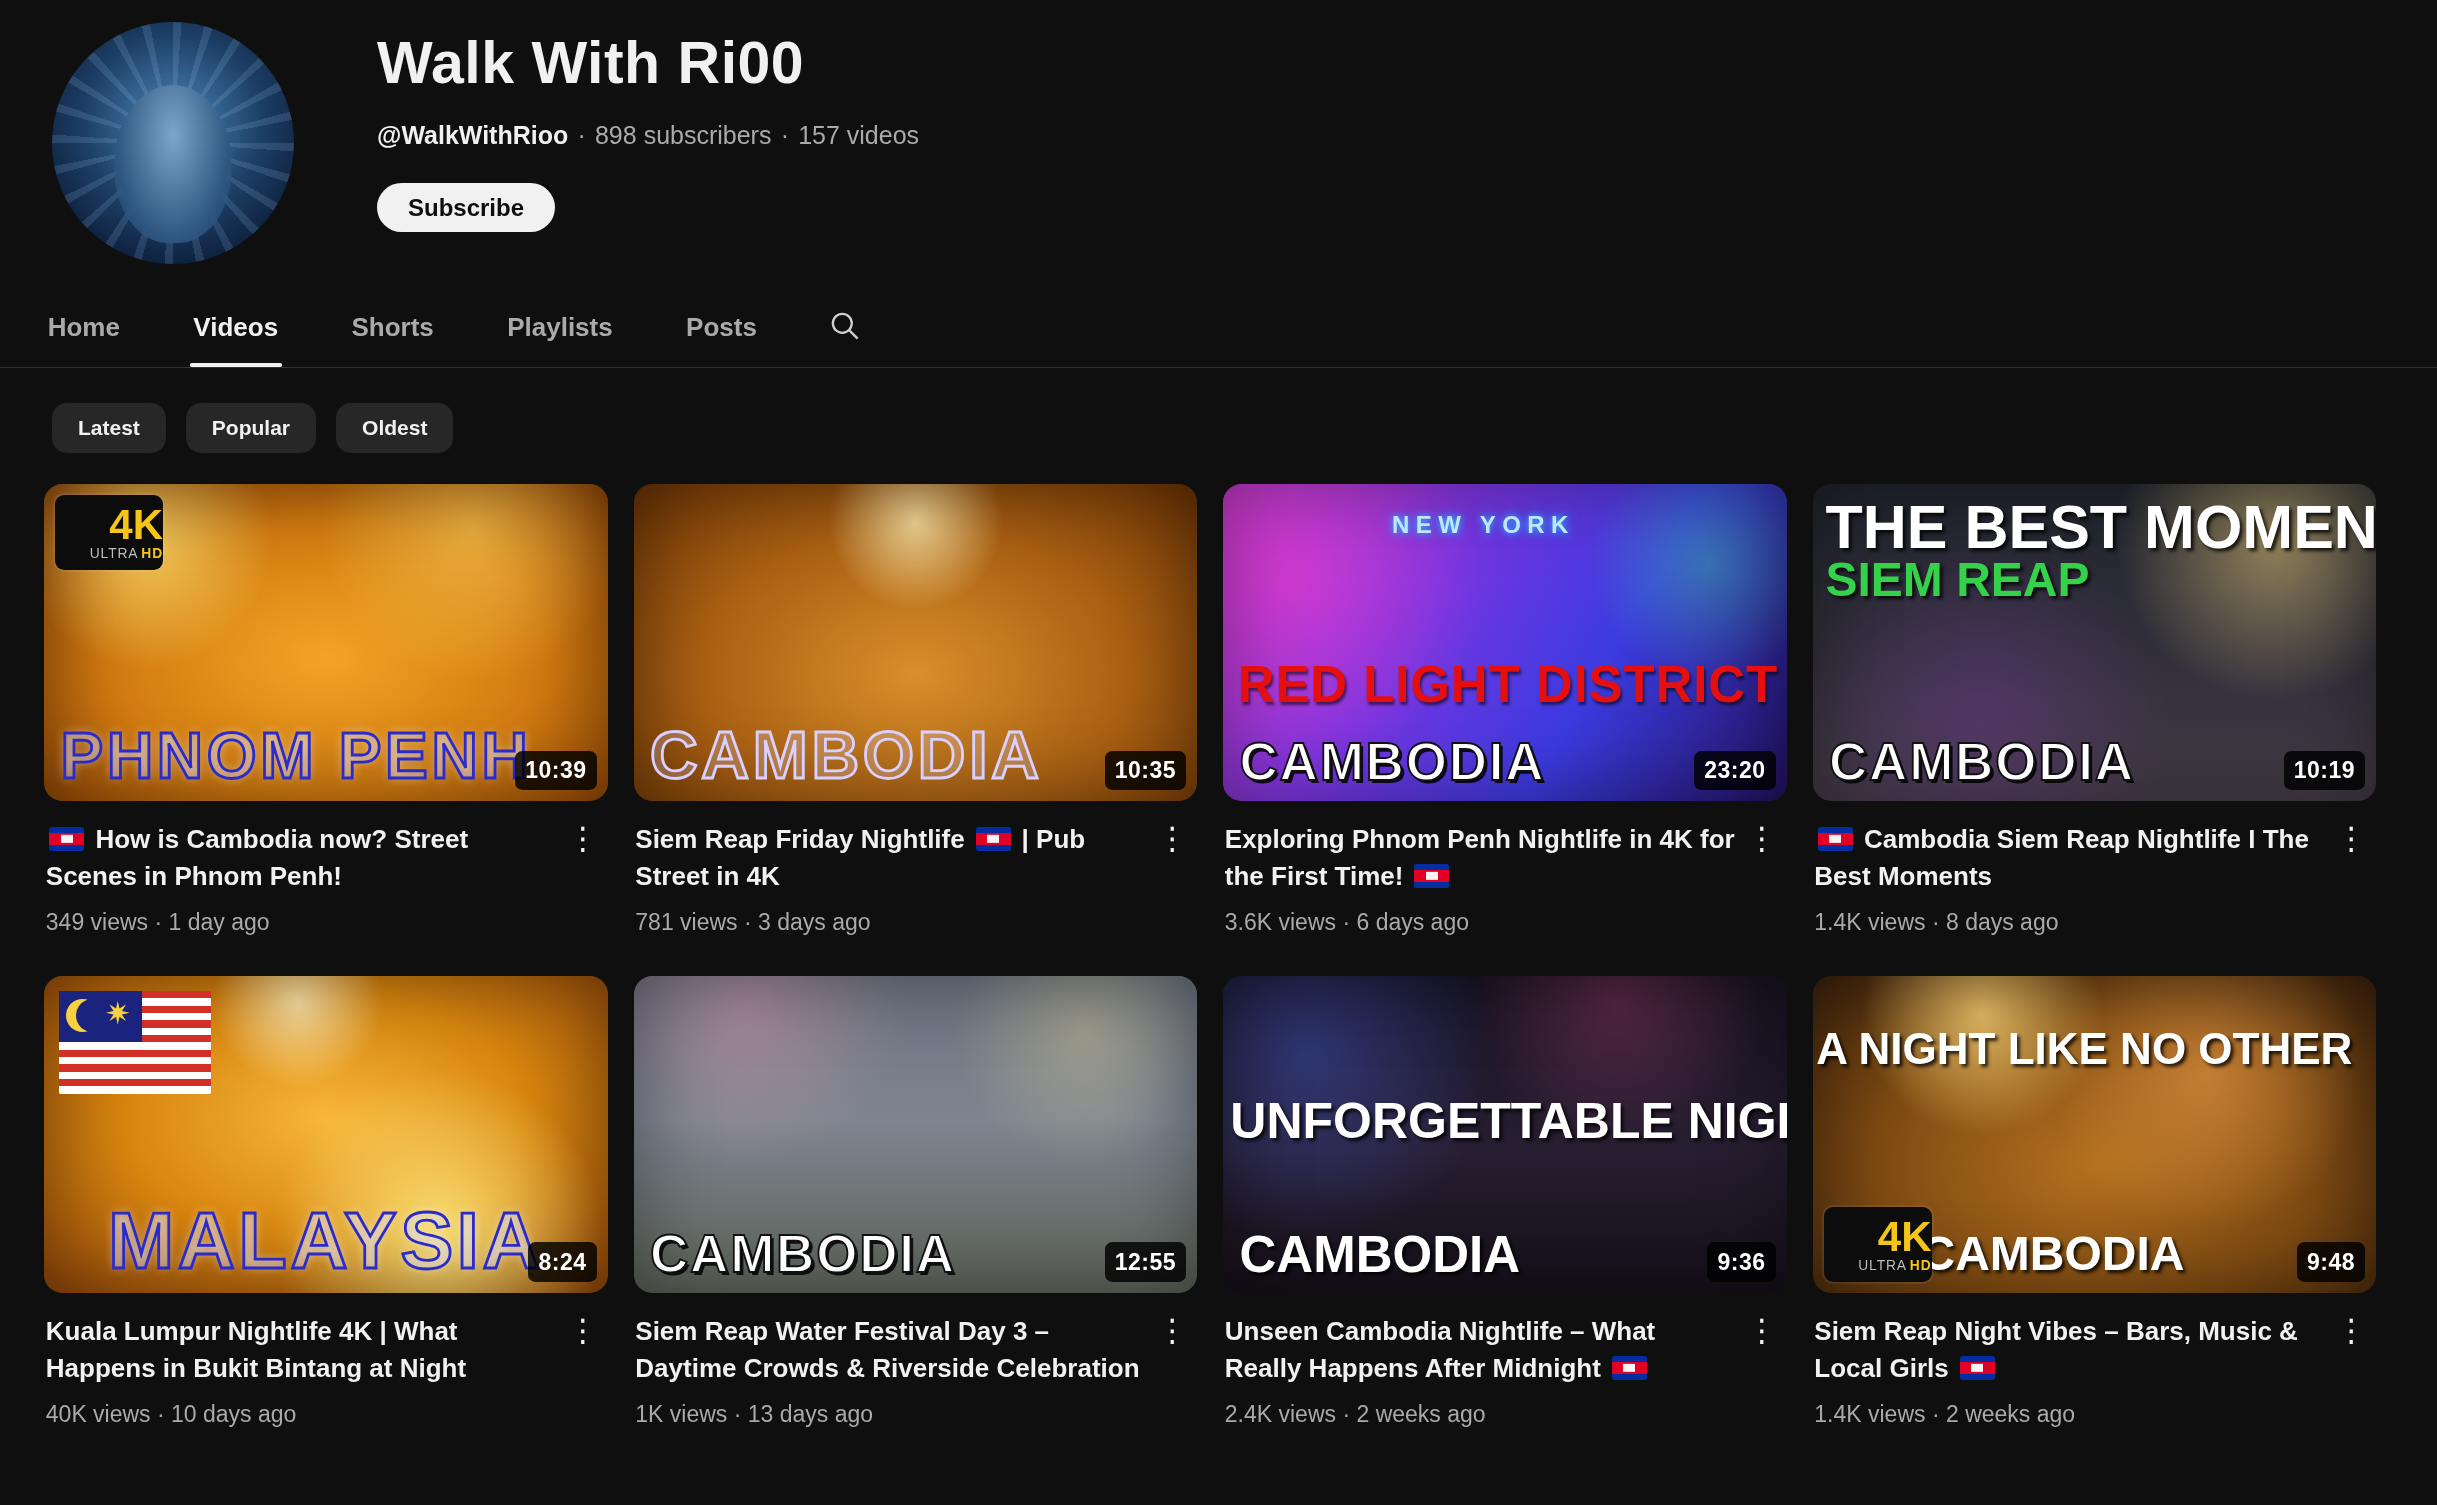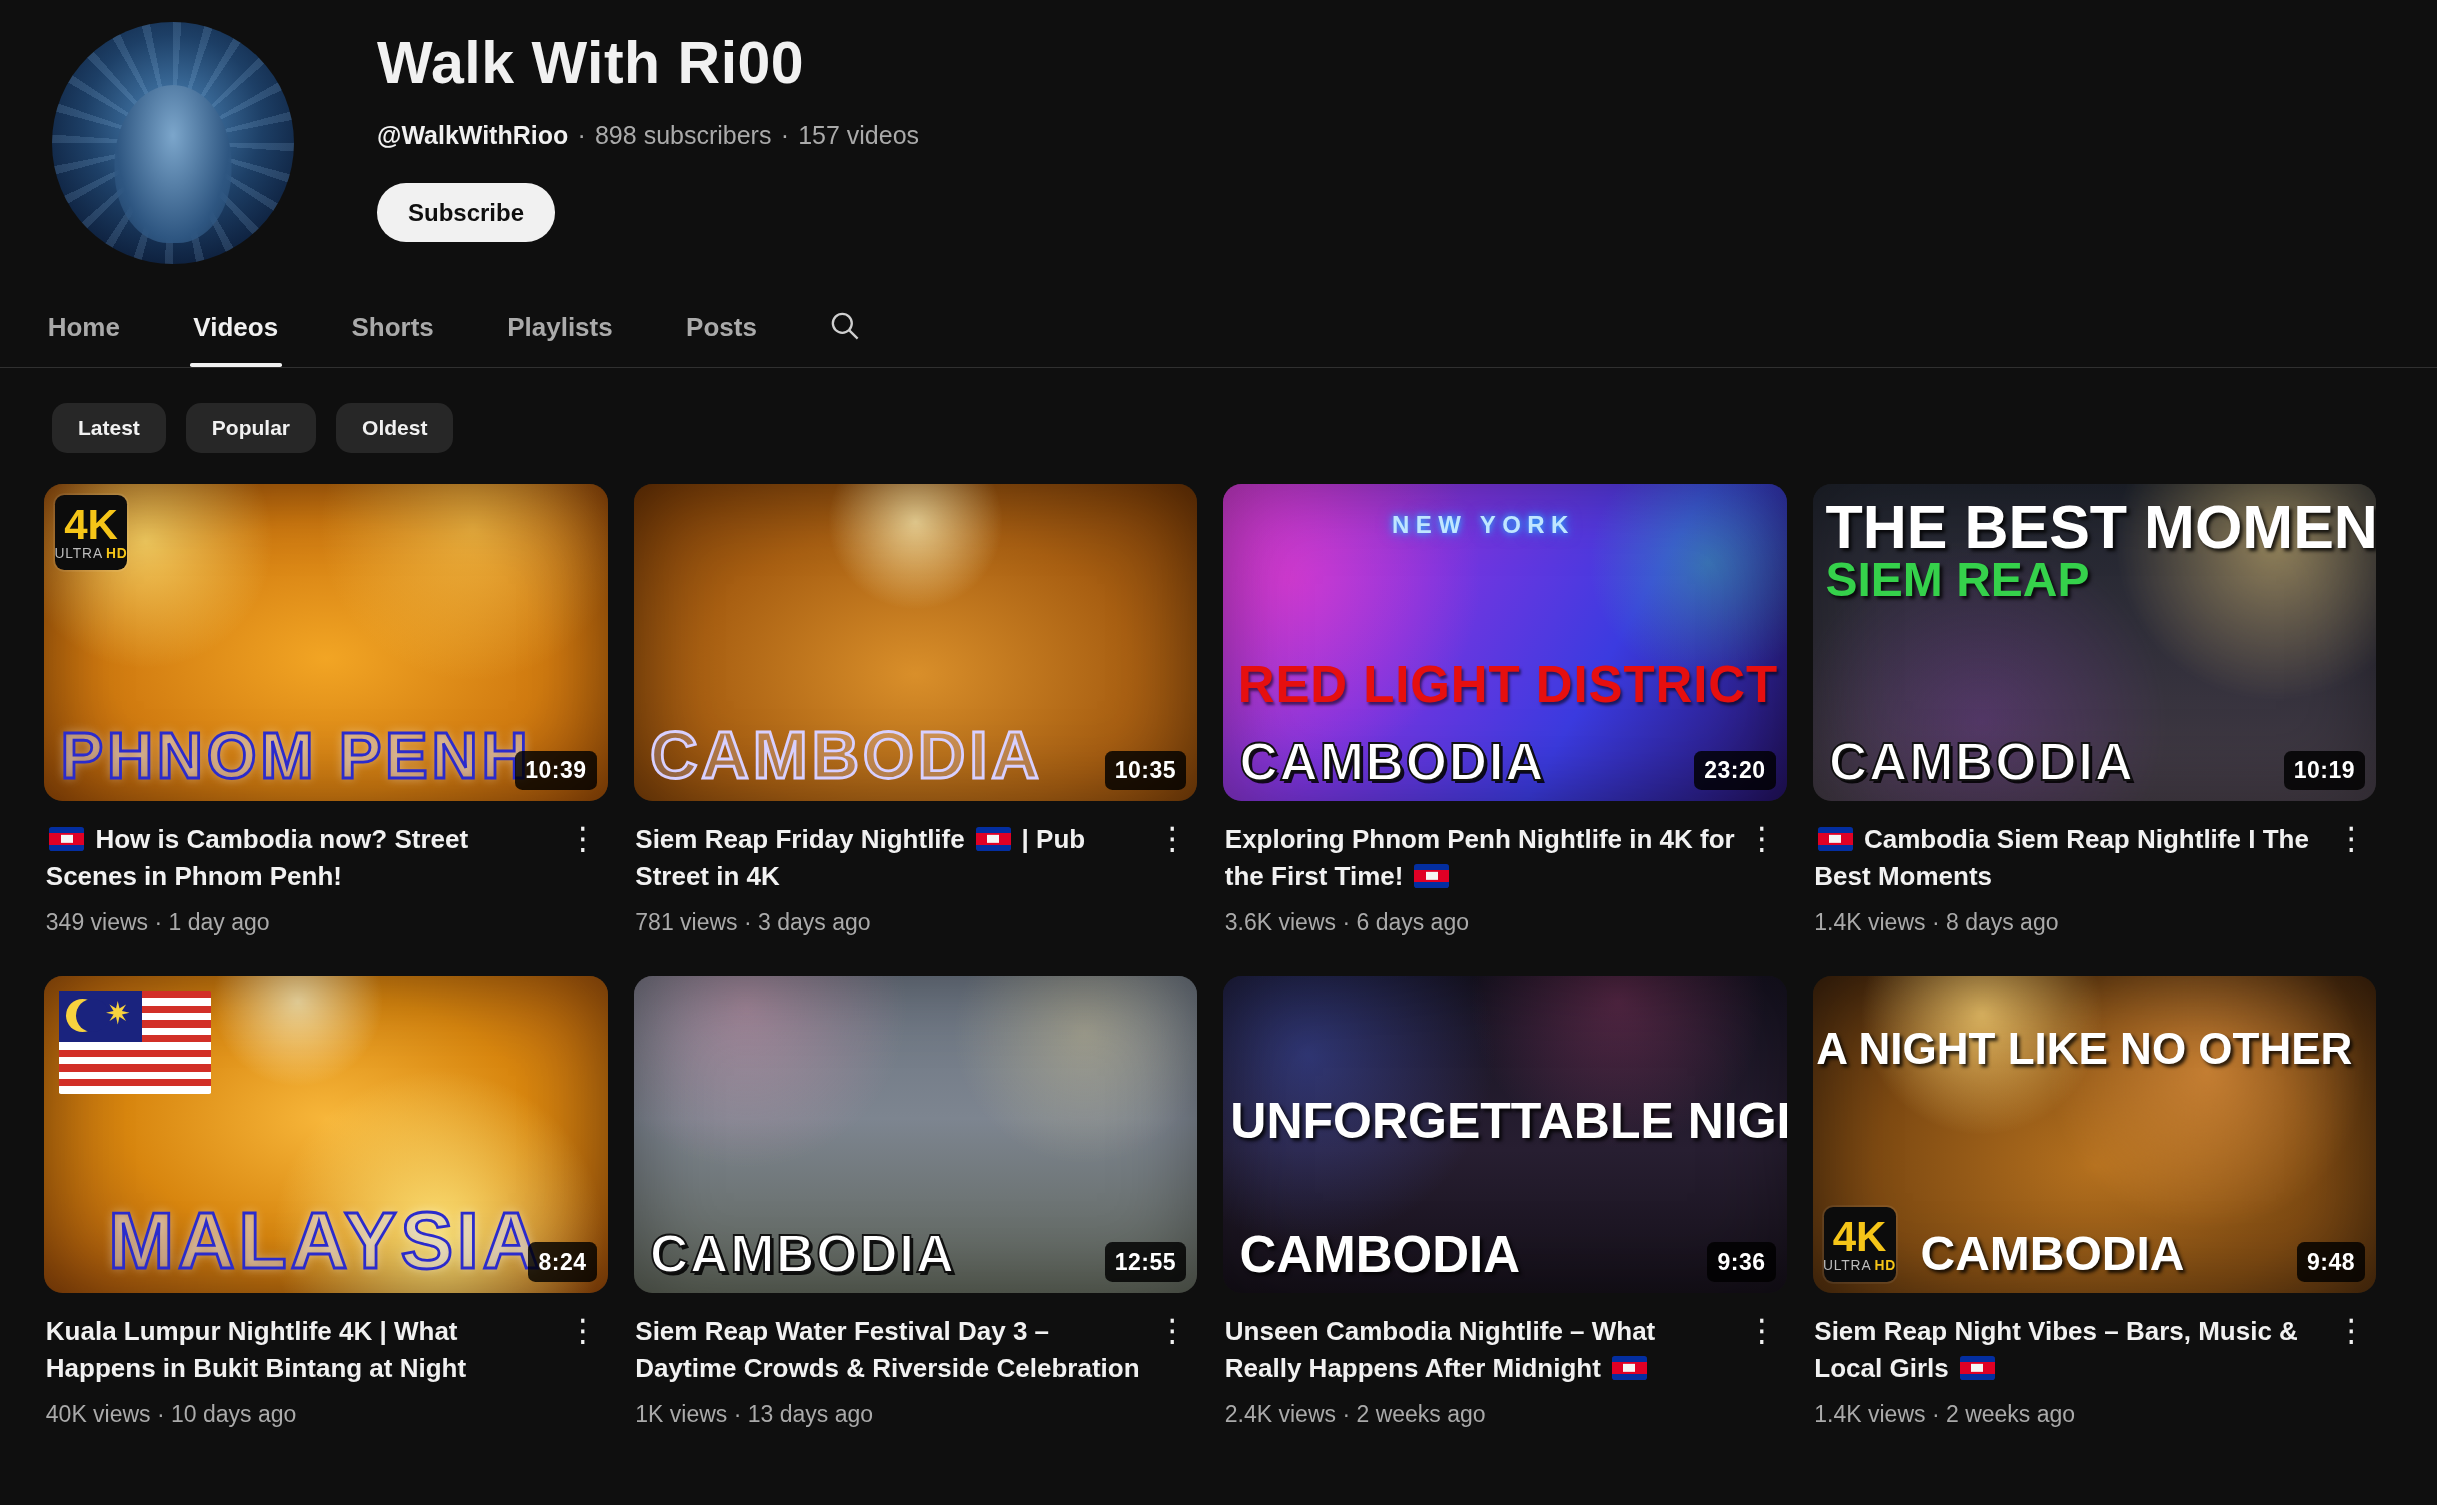--- a/index.html
+++ b/index.html
@@ -18,21 +18,21 @@
   .ch-info { margin-left:83px; padding-top:7.3px; }
   .ch-info h1 { font-size:59px; font-weight:bold; letter-spacing:0.5px; }
   .ch-meta { margin-top:24px; font-size:25px; color:#aaaaaa; }
   .ch-meta .handle { color:#f1f1f1; font-weight:bold; }
   .ch-meta .dot { margin:0 9.2px; }
   .ch-desc { margin-top:29px; font-size:25px; color:#aaaaaa; white-space:nowrap; }
   .ch-desc .fade { background:linear-gradient(90deg,#aaaaaa 0%, rgba(170,170,170,0) 95%);
     -webkit-background-clip:text; background-clip:text; color:transparent; }
   .ch-desc .more { color:#f1f1f1; font-weight:bold; cursor:pointer; }
   .subscribe { margin-top:33px; background:#f1f1f1; color:#0f0f0f; border:none; cursor:pointer;
-    font-family:inherit; font-size:24px; font-weight:bold; padding:0 31px; height:59px; border-radius:29px; }
+    font-family:inherit; font-size:24px; font-weight:bold; padding:0 31px; height:49px; border-radius:29px; }
 
   
   .tabs { display:flex; align-items:center; gap:66px; margin-top:24px; padding:0 44px;
     border-bottom:0.9px solid #303030; }
   .tab { font-size:26px; font-weight:bold; color:#aaaaaa; padding:24px 3.7px; position:relative; cursor:pointer; }
   .tab.active { color:#f1f1f1; }
   .tab.active::after { content:""; position:absolute; left:0; right:0; bottom:0; height:3.7px;
     background:#f1f1f1; border-radius:1.8px; }
   .tab-search { cursor:pointer; display:flex; align-items:center; padding-bottom:3.7px; }
 
@@ -96,22 +96,22 @@
   .pos-top { left:3.7px; top:16%; font-size:44px; }
   .pos-neon { left:30%; top:9%; }
   .t7 .pos-mid { font-size:50px; top:38%; left:7.3px; }
   .t7 .pos-bl { font-size:51px; }
 
   
   .duration { position:absolute; right:11px; bottom:11px; background:rgba(0,0,0,.82); color:#fff;
     font-size:23px; font-weight:bold; padding:6.4px 10px; border-radius:7.3px; letter-spacing:0.5px; }
 
   
-  .badge4k { position:absolute; width:72px; height:75px; background:#0c0c0c; border-radius:9.2px;
-    display:flex; flex-direction:column; align-items:center; justify-content:center; gap:1px;
+  .badge4k { position:absolute; width:108px; height:75px; background:#0c0c0c; border-radius:9.2px;
+    display:flex; flex-direction:column; align-items:flex-end; justify-content:center; gap:1px;
     box-shadow:0 0 0 1.8px rgba(255,255,255,.08); }
   .badge4k.b-tl { top:11px; left:11px; }
   .badge4k.b-bl { bottom:11px; left:11px; }
   .badge4k .k { color:#f5c518; font-size:42px; font-weight:bold; line-height:1; }
   .badge4k .u { font-size:13.8px; letter-spacing:0.9px; line-height:1; }
   .badge4k .u .ultra { color:#bdbdbd; }
   .badge4k .u .hd { color:#f5c518; font-weight:bold; margin-left:2.8px; }
 
   
   .my-flag { position:absolute; top:14.7px; left:14.7px; width:152px; height:103px;

